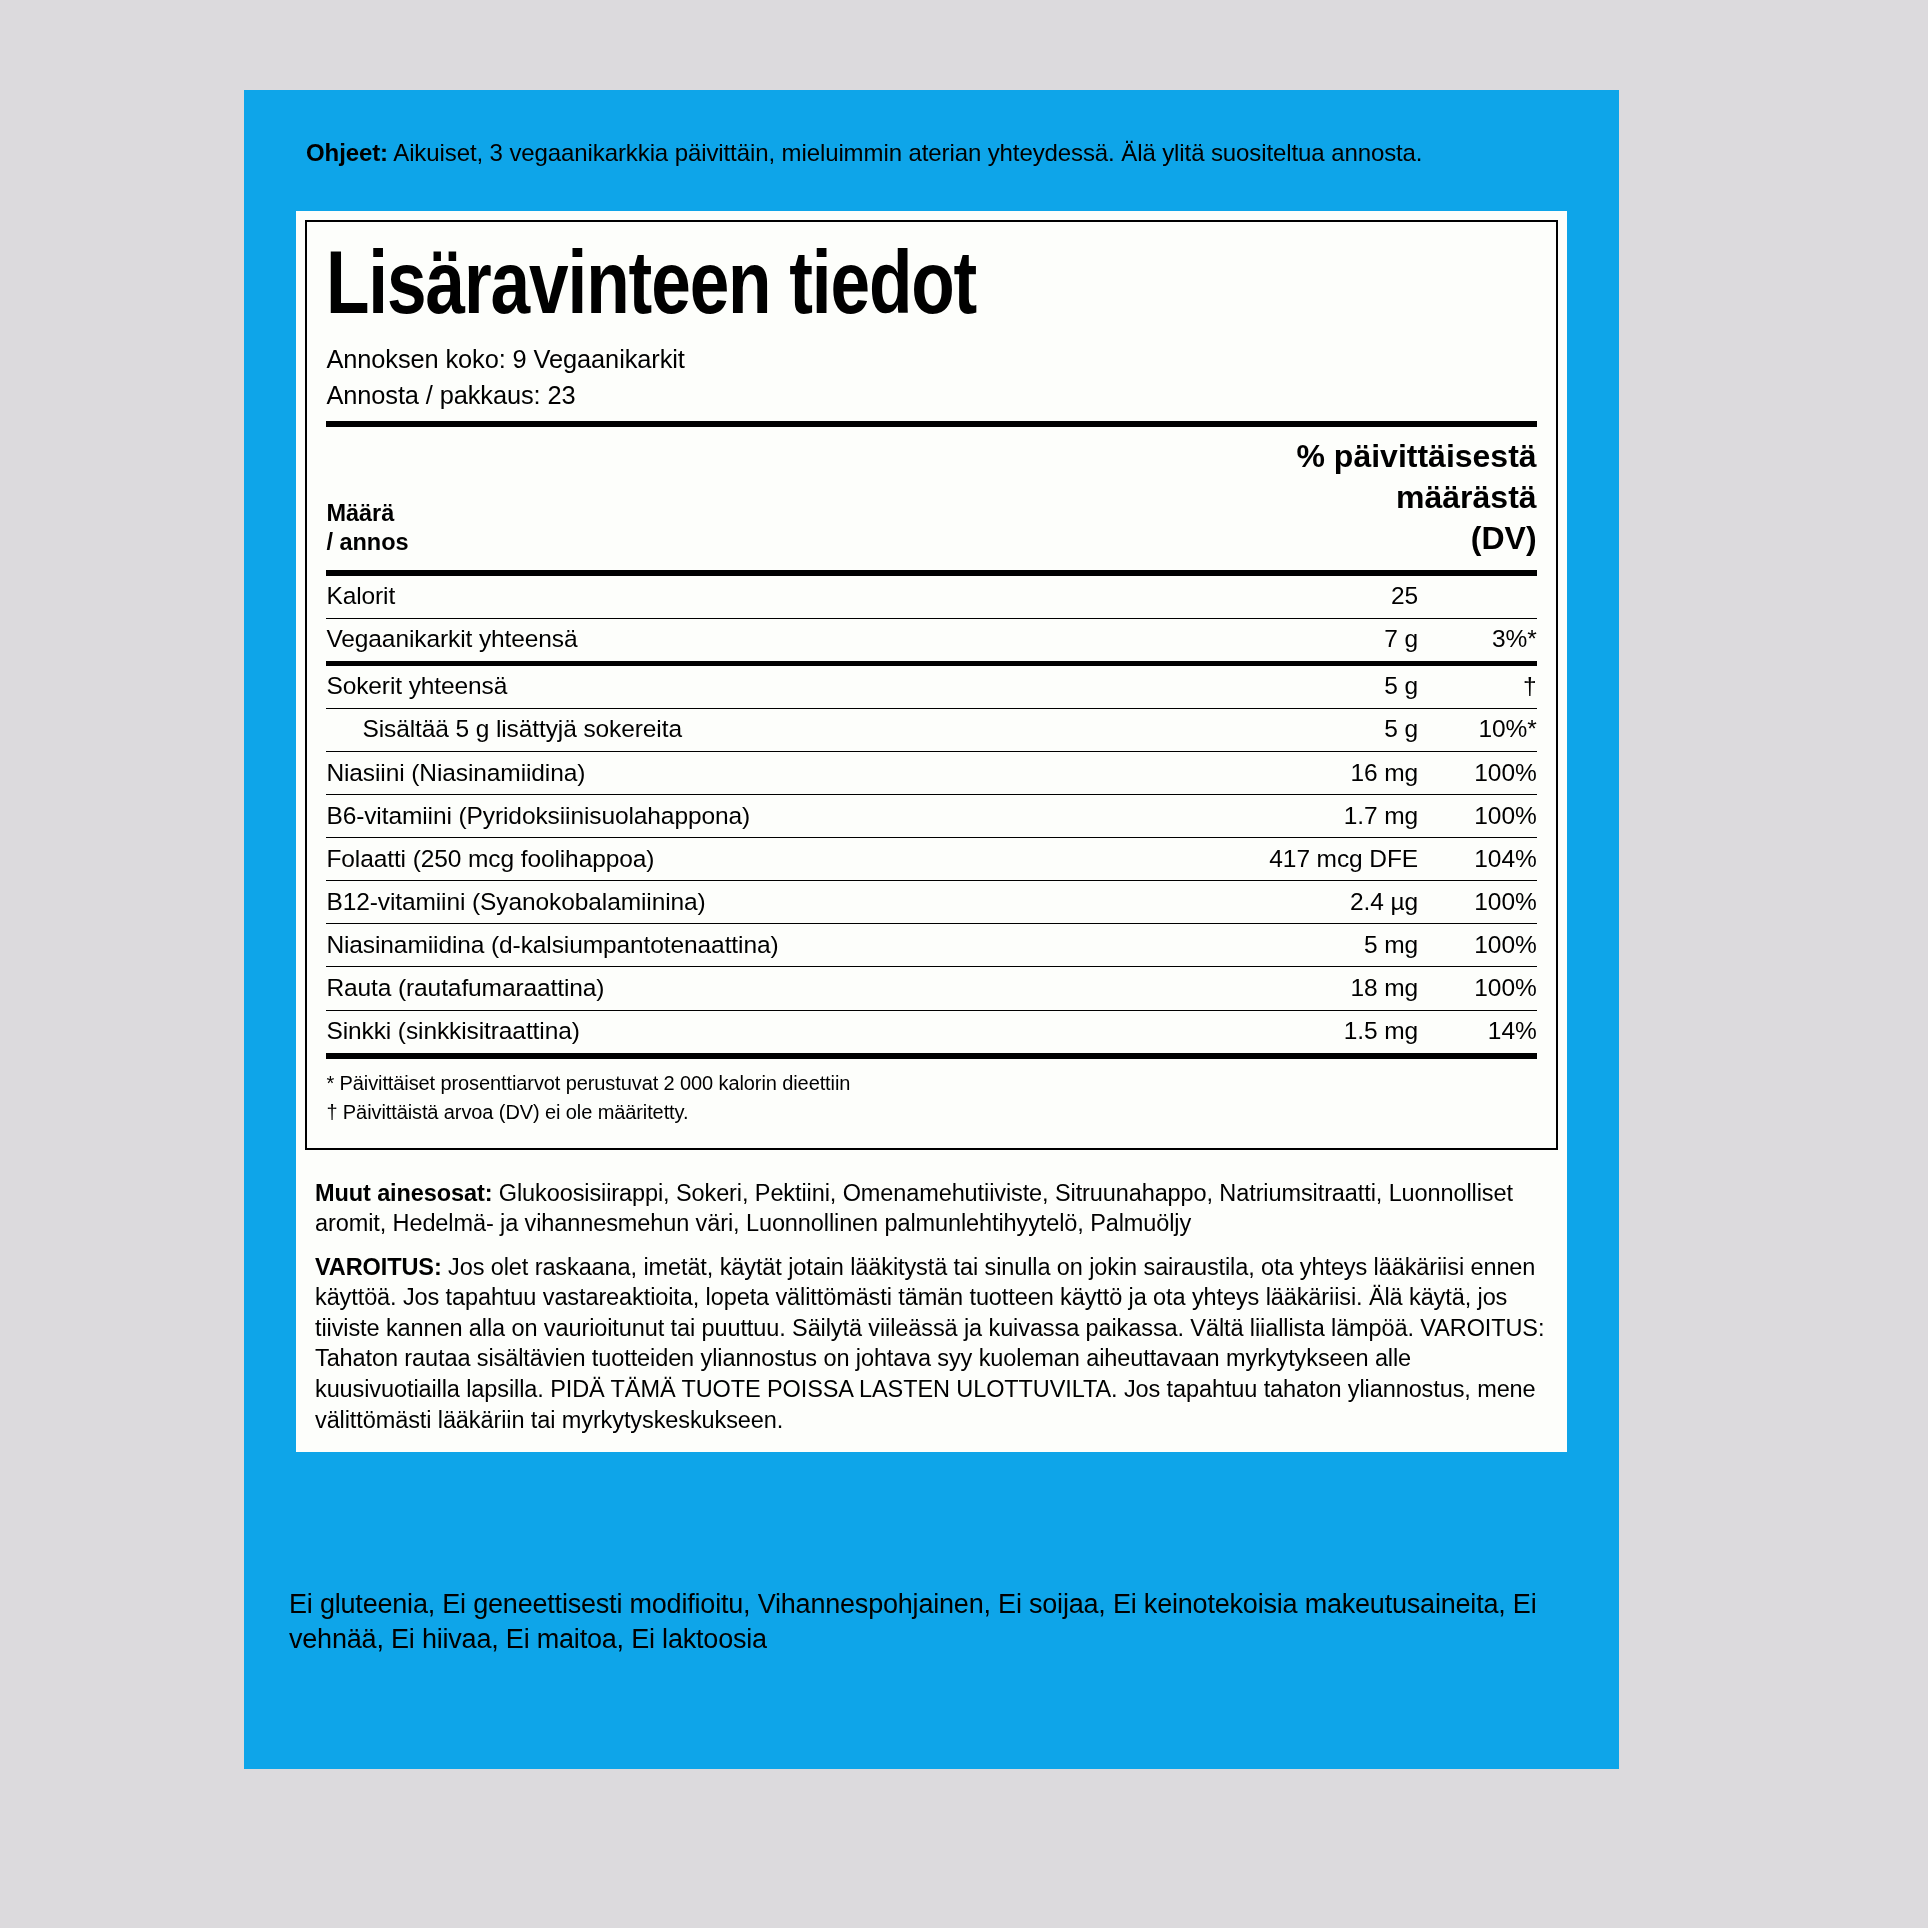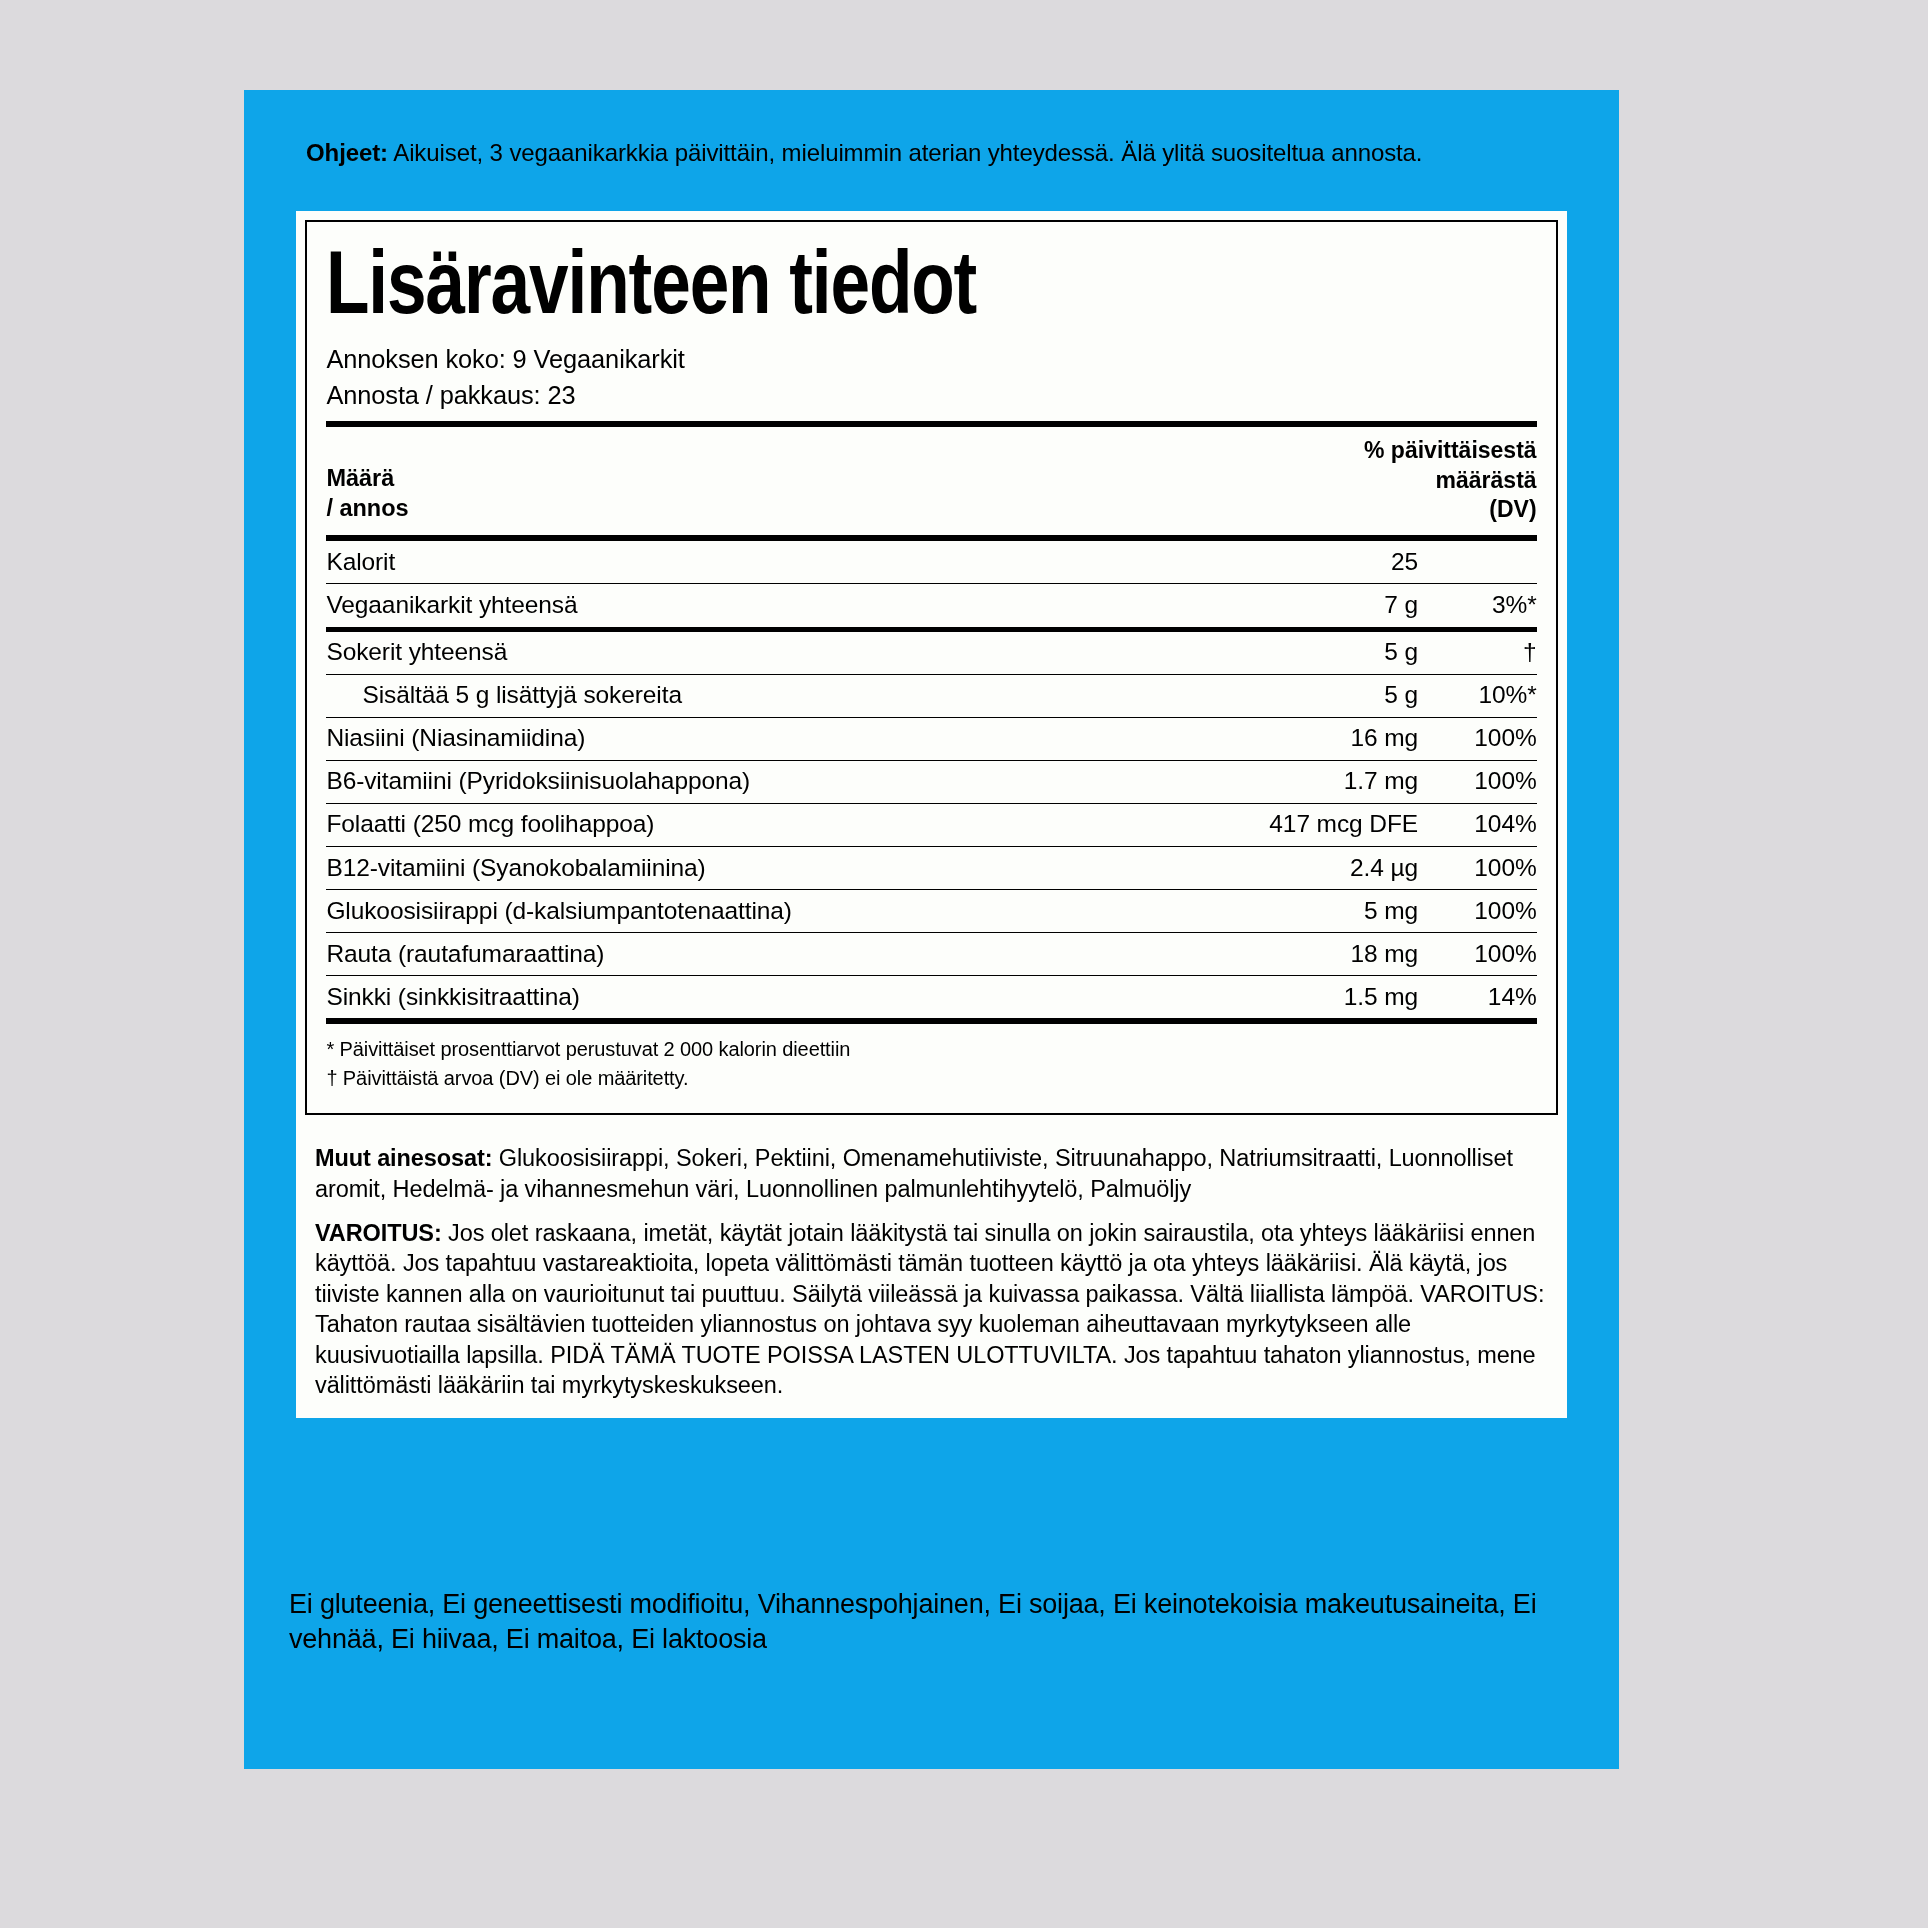--- a/index.html
+++ b/index.html
@@ -88,21 +88,21 @@
     align-items: flex-end;
     padding: 9.4px 0 11.3px 0;
   }
   #col-headers .left {
     font-size: 23.5px;
     font-weight: bold;
     line-height: 1.27;
     font-stretch: condensed;
   }
   #col-headers .right {
-    font-size: 23px;
+    font-size: 32px;
     font-weight: bold;
     line-height: 1.27;
     text-align: right;
     font-stretch: condensed;
   }
 
   
   table.nutri {
     width: 100%;
     border-collapse: collapse;
@@ -229,21 +229,21 @@
               <td class="name">Folaatti (250 mcg foolihappoa)</td>
               <td class="amount">417 mcg DFE</td>
               <td class="dv">104%</td>
             </tr>
             <tr>
               <td class="name">B12-vitamiini (Syanokobalamiinina)</td>
               <td class="amount">2.4 µg</td>
               <td class="dv">100%</td>
             </tr>
             <tr>
-              <td class="name">Glukoosisiirappi (d-kalsiumpantotenaattina)</td>
+              <td class="name">Niasinamiidina (d-kalsiumpantotenaattina)</td>
               <td class="amount">5 mg</td>
               <td class="dv">100%</td>
             </tr>
             <tr>
               <td class="name">Rauta (rautafumaraattina)</td>
               <td class="amount">18 mg</td>
               <td class="dv">100%</td>
             </tr>
             <tr>
               <td class="name">Sinkki (sinkkisitraattina)</td>

